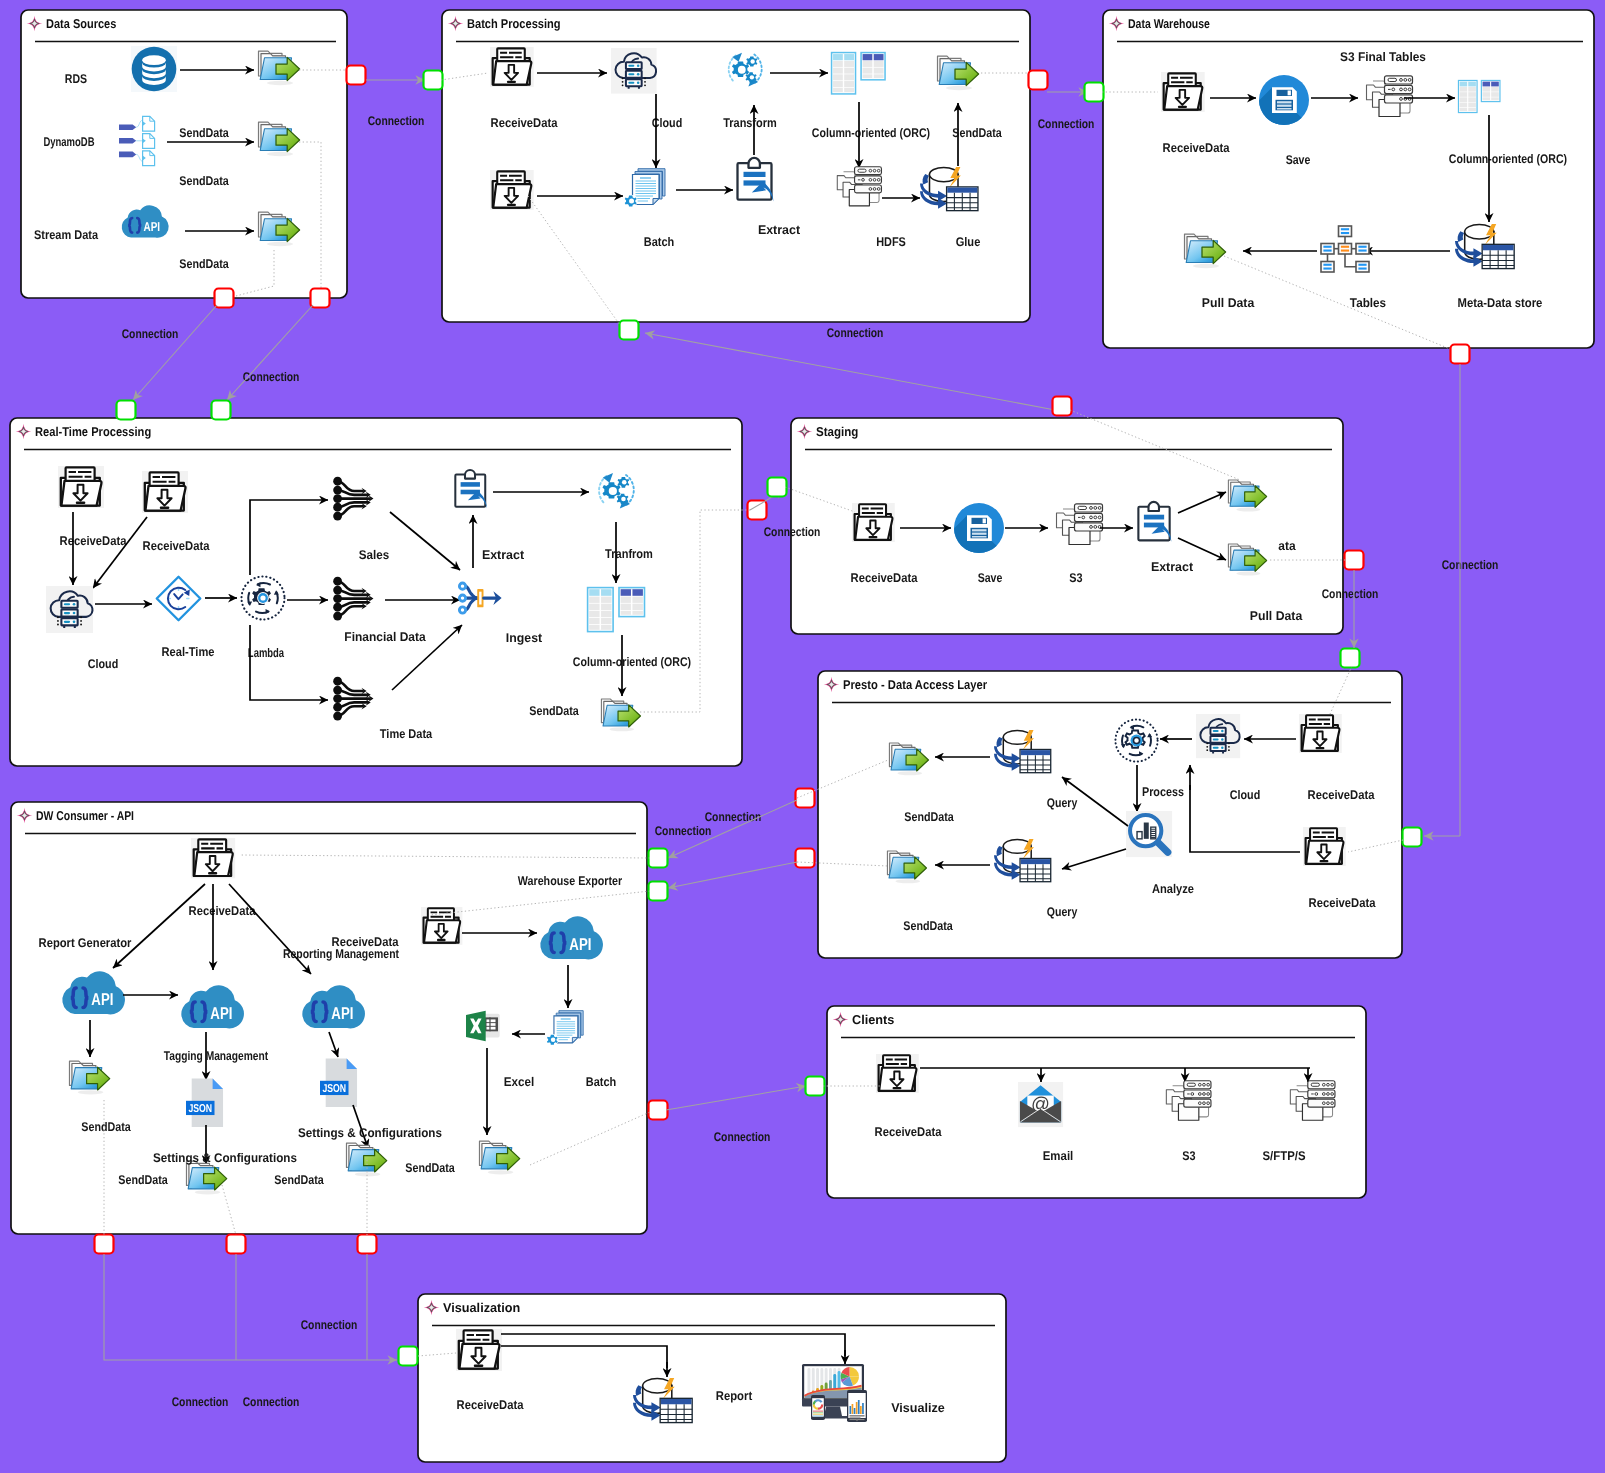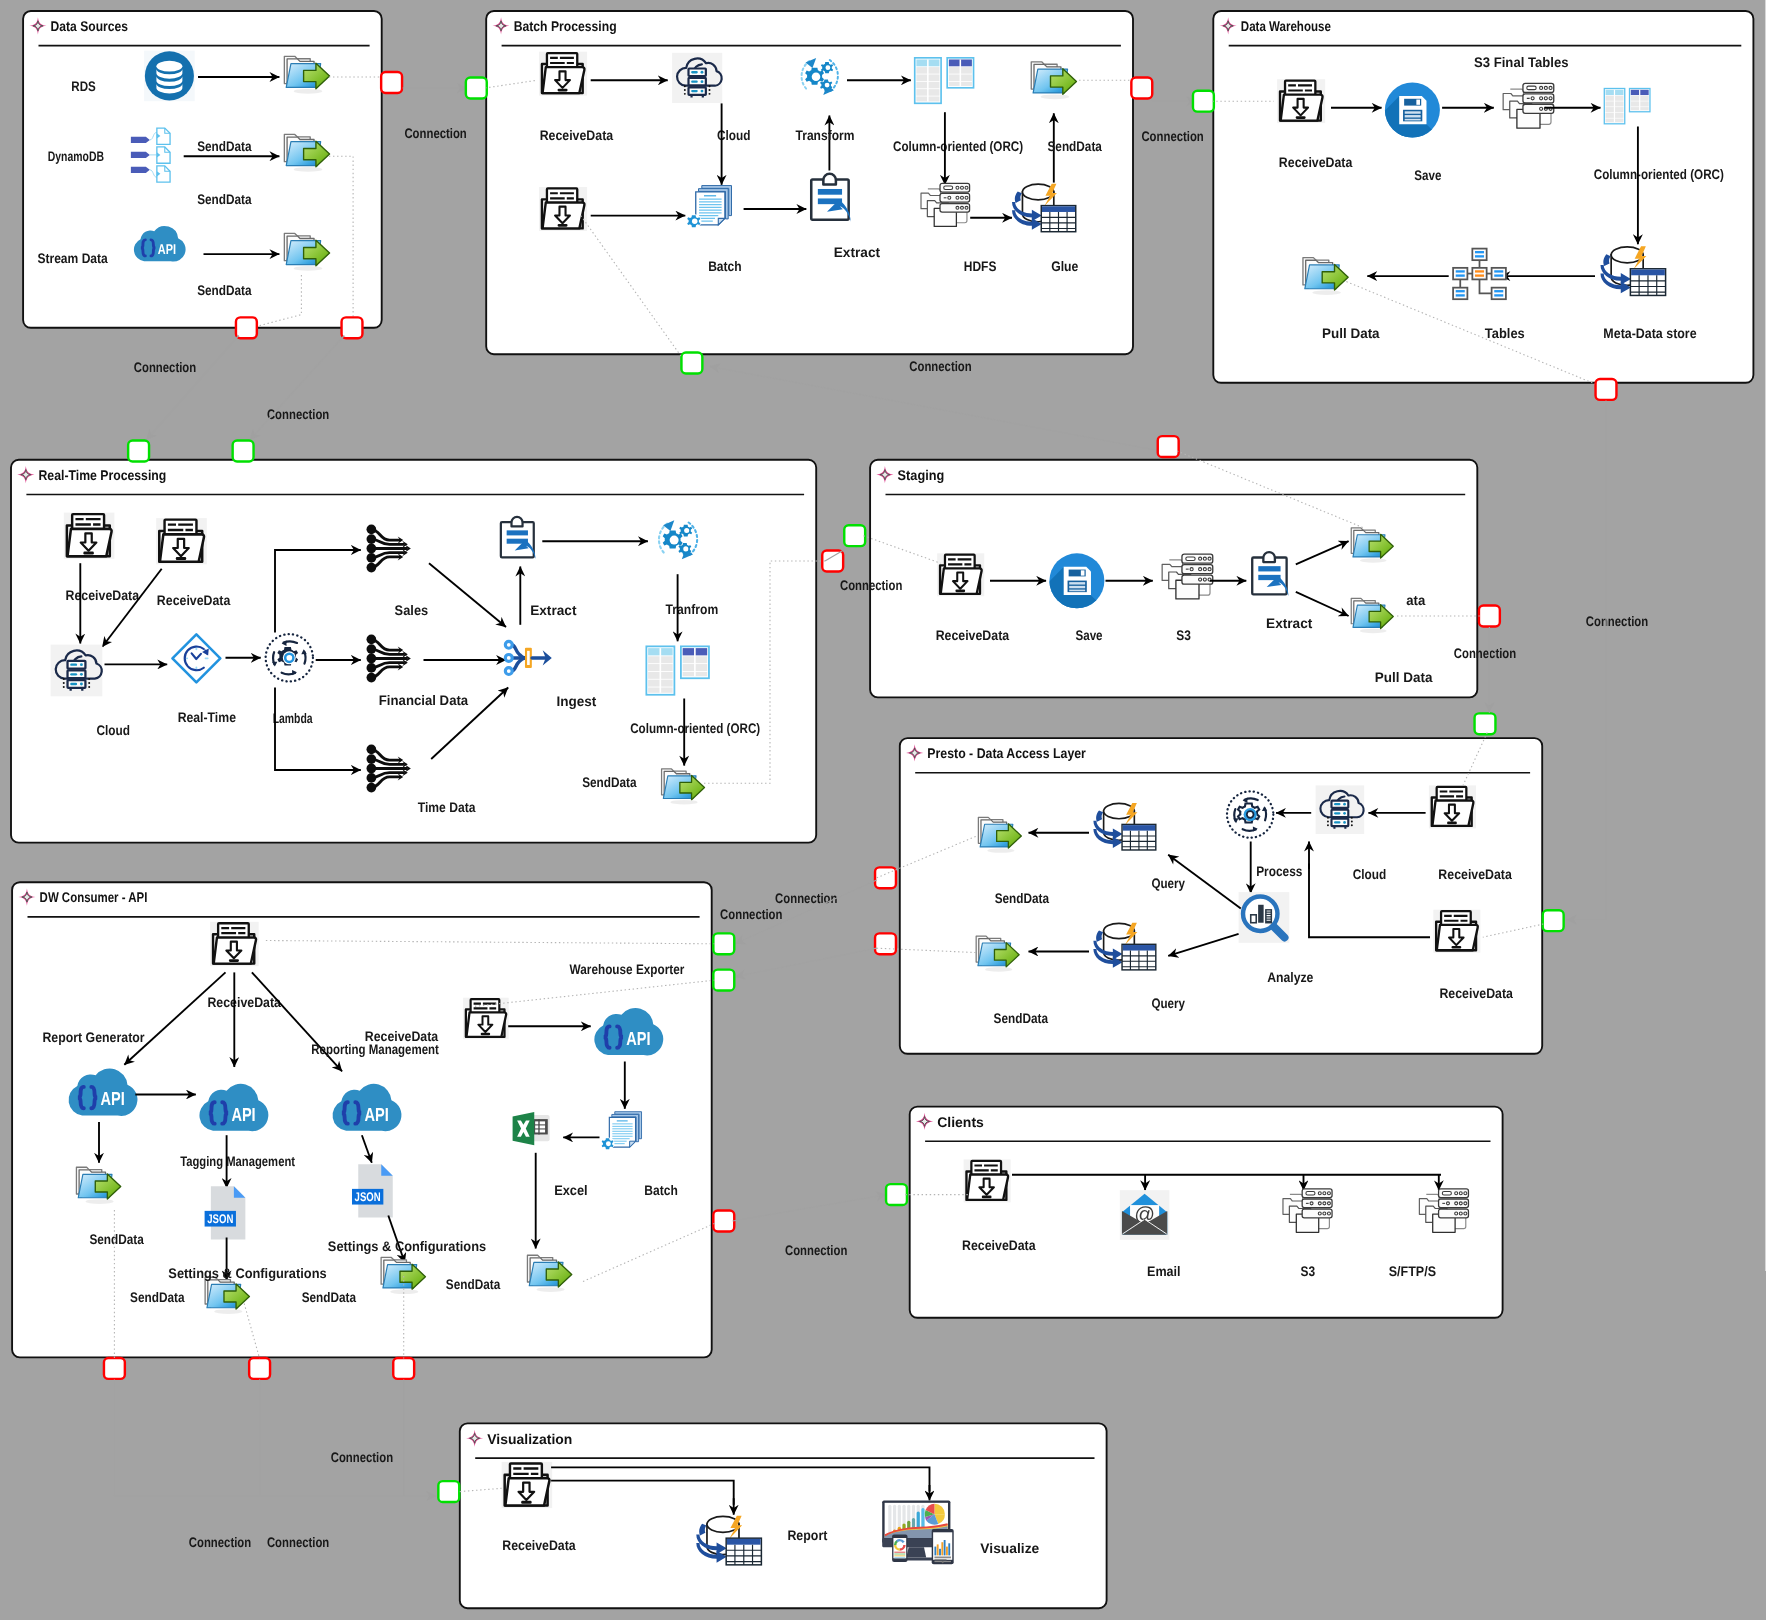--- a/index.html
+++ b/index.html
@@ -1,16 +1,16 @@
 <!DOCTYPE html>
 <html><head>
 <meta charset="utf-8">
 <style>
   html,body{margin:0;padding:0;background:#fff;}
-  #canvas{position:relative;width:1605px;height:1473px;background:#a3a3a3;overflow:hidden;}
+  #canvas{position:relative;width:1605px;height:1473px;background:#8b5cf6;overflow:hidden;}
   svg.layer{position:absolute;left:0;top:0;width:1605px;height:1473px;}
   text{font-family:"Liberation Sans",sans-serif;-webkit-font-smoothing:antialiased;text-rendering:geometricPrecision;}
   .flab{font-size:12.6px;fill:#181818;font-weight:600;}
   .ftitle{font-size:12.8px;fill:#111;font-weight:600;}
 </style>
 </head>
 <body>
 
 <div id="canvas">
 <svg class="layer" id="main-svg" viewBox="0 0 1605 1473" xmlns="http://www.w3.org/2000/svg">

